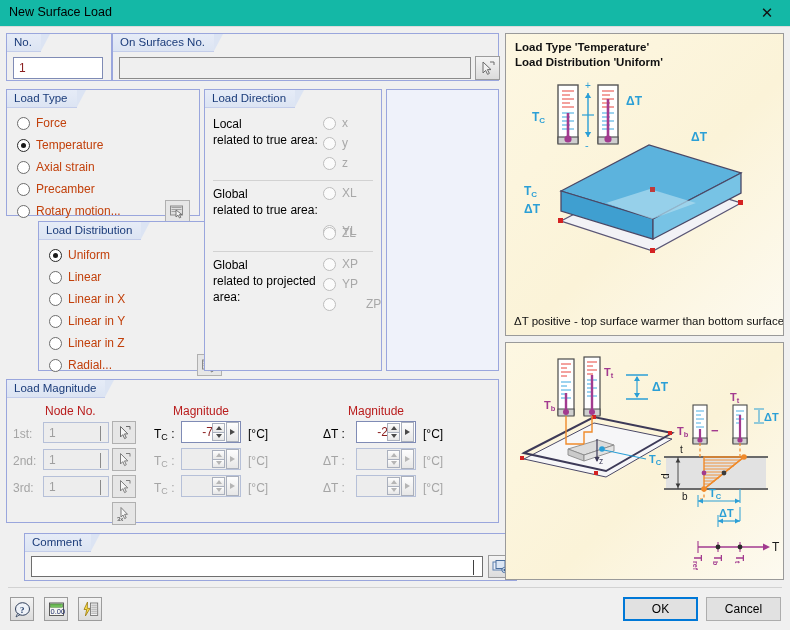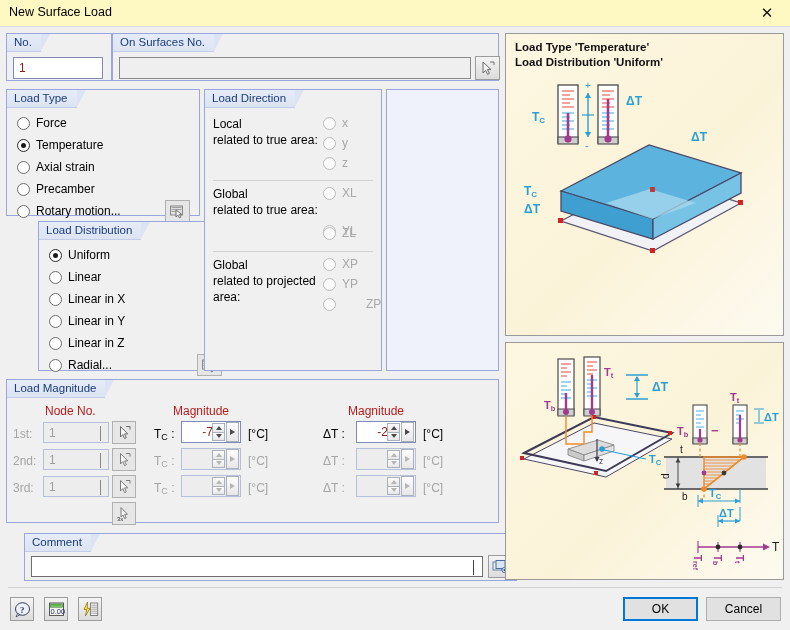--- a/index.html
+++ b/index.html
@@ -8,21 +8,21 @@
     background:#f0f0f0;
     font-family:"Liberation Sans", sans-serif;
     font-size:12px;
     color:#000;
     overflow:hidden;
     position:relative;
   }
   
   .titlebar{
     position:absolute;left:0;top:0;width:790px;height:26px;
-    background:#fef9c3;border-bottom:1px solid #dcdcdc;
+    background:#14b8a6;border-bottom:1px solid #dcdcdc;
   }
   .titlebar .title{
     position:absolute;left:9px;top:5px;font-size:12.5px;color:#000;
   }
   .titlebar .closebtn{
     position:absolute;right:0;top:0;width:46px;height:26px;
     display:flex;align-items:center;justify-content:center;
     font-size:15px;color:#111;cursor:default;
   }
 
@@ -51,21 +51,21 @@
     width:13px;height:13px;border-radius:50%;
     border:1px solid #6d6d6d;background:#fff;
     box-sizing:border-box;position:relative;flex:0 0 auto;
   }
   .radio.on .dot{border-color:#2a2a2a;}
   .radio.on .dot:after{
     content:"";position:absolute;left:3px;top:3px;width:5px;height:5px;
     border-radius:50%;background:#1a1a1a;
   }
   .radio.dis .dot{border-color:#bdbdbd;background:#fbfbfb;}
-  .radio .rlabel{margin-left:6px;font-size:12px;color:#000000;}
+  .radio .rlabel{margin-left:6px;font-size:12px;color:#c2410c;}
   .radio.dis .rlabel{color:#a8a8a8;}
 
   
   .lbl{position:absolute;white-space:nowrap;font-size:12px;color:#000;}
   .lbl.dim{color:#a5a5a5;}
   .lbl.hdr{font-size:12px;color:#b91c1c;}
 
   
   .field{
     position:absolute;box-sizing:border-box;
@@ -563,20 +563,21 @@
       <rect x="52" y="139" width="5" height="5" fill="#d42222"></rect>
       <rect x="144" y="169" width="5" height="5" fill="#d42222"></rect>
       <rect x="232" y="121" width="5" height="5" fill="#d42222"></rect>
       <rect x="144" y="108" width="5" height="5" fill="#c03a3a"></rect>
     </g>
     <text x="185" y="62" font-size="12" font-weight="bold" fill="#2b9fd6" font-family="Liberation Sans, sans-serif">ΔT</text>
     <text x="18" y="116" font-size="12" font-weight="bold" fill="#2b9fd6" font-family="Liberation Sans, sans-serif">T<tspan font-size="8" dy="2">C</tspan></text>
     <text x="18" y="134" font-size="12" font-weight="bold" fill="#2b9fd6" font-family="Liberation Sans, sans-serif">ΔT</text>
   </svg>
 
+  <div class="inftxt" style="left:8px;top:281px;font-weight:normal;font-size:11.5px;">ΔT positive - top surface warmer than bottom surface</div>
 </div>
 
 <div class="infopanel" style="left:505px;top:342px;width:279px;height:238px;">
   <svg width="279" height="238" viewBox="0 0 279 238">
 
     <rect x="52" y="16" width="16" height="56" fill="#fff" stroke="#4a4a4a" stroke-width="1.2"></rect>
     <rect x="52" y="66" width="16" height="7" fill="#cfcfcf" stroke="#4a4a4a" stroke-width="1"></rect>
     <g stroke="#e8453c" stroke-width="1">
         <path d="M55 21h10M55 25h6M55 29h10M55 33h6"></path>
       </g>

